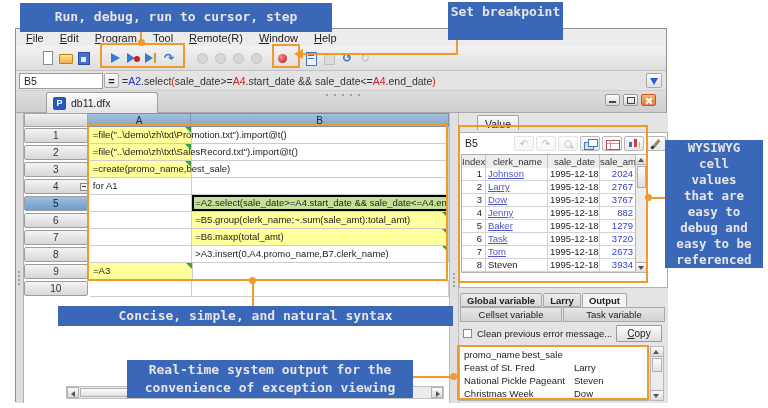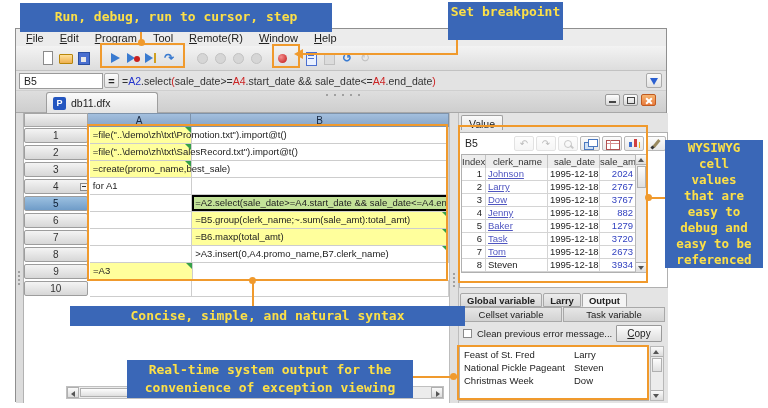--- a/index.html
+++ b/index.html
@@ -118,21 +118,21 @@
   .sbtn.right{right:0;}
   .tri-l::after{content:"";position:absolute;left:3px;top:3px;border-right:4px solid #555;border-top:3px solid transparent;border-bottom:3px solid transparent;}
   .tri-r::after{content:"";position:absolute;left:4px;top:3px;border-left:4px solid #555;border-top:3px solid transparent;border-bottom:3px solid transparent;}
   .hthumb{position:absolute;left:13px;top:1px;width:330px;height:9px;background:linear-gradient(#fdfdfd,#dfdfdf);border:1px solid #b0b0b0;box-sizing:border-box;}
   .vsplit{position:absolute;left:433px;top:84px;width:10px;height:290px;background:#e0e0e0;
       border-left:1px solid #bdbdbd;border-right:1px solid #bdbdbd;box-sizing:border-box;}
   .vsplit::after{content:"";position:absolute;left:3px;top:160px;width:2px;height:2px;border-radius:50%;background:#8d8d8d;
       box-shadow:0 4px 0 #8d8d8d,0 8px 0 #8d8d8d,0 12px 0 #8d8d8d;}
   
   .rightpanel{position:absolute;left:443px;top:84px;width:209px;height:290px;background:#e4e4e4;}
-  .valuetab{position:absolute;left:2px;top:2px;width:42px;height:15px;background:linear-gradient(#fafafa,#e6e6e6);
+  .valuetab{position:absolute;left:18px;top:2px;width:42px;height:15px;background:linear-gradient(#fafafa,#e6e6e6);
       border:1px solid #a0a0a0;border-bottom:none;border-radius:2px 2px 0 0;font-size:10.5px;text-align:center;
       line-height:17px;box-sizing:border-box;}
   .rp-content{position:absolute;left:0;top:19px;width:209px;height:156px;background:#fff;border:1px solid #b0b0b0;box-sizing:border-box;}
   .vtoolbar{position:absolute;left:2px;top:21px;width:205px;height:18px;display:flex;align-items:center;}
   .vcellref{font-size:10.5px;padding-left:4px;flex:1;}
   .vbtn{width:20px;height:15px;margin-left:2px;background:linear-gradient(#fcfcfc,#e8e8e8);border:1px solid #b8b8b8;
       border-radius:2px;position:relative;box-sizing:border-box;font-size:10px;text-align:center;line-height:13px;color:#555;}
   .vbtn.disabled{opacity:.4;}
   .k-vmag::before{content:"";position:absolute;left:5px;top:3px;width:6px;height:6px;border:1px solid #777;border-radius:50%;}
   .k-vmag::after{content:"";position:absolute;left:11px;top:9px;width:4px;height:1.5px;background:#777;transform:rotate(45deg);}
@@ -180,26 +180,26 @@
   .copybtn::first-letter{text-decoration:underline;}
   .outputbox{position:absolute;left:0;top:233px;width:190px;height:55px;background:#fff;border:1px solid #b0b0b0;
       box-sizing:border-box;padding:2px 0 0 4px;overflow:hidden;}
   .oline{display:flex;height:13px;font-size:9.5px;line-height:12px;white-space:nowrap;}
   .oc1{width:110px;overflow:hidden;}
   .oc1.oh{width:58px;}
   .outsb{position:absolute;left:191px;top:233px;width:14px;height:55px;background:#ececec;border:1px solid #b8b8b8;box-sizing:border-box;}
   .outsb .vsb-up,.outsb .vsb-dn{width:12px;}
   .outsb .vsb-thumb{top:11px;height:14px;width:10px;}
   
-  .callout{position:absolute;background:#3a67b7;color:#fde047;font-family:"DejaVu Sans Mono",monospace;
+  .callout{position:absolute;background:#3a67b7;color:#e5e5e5;font-family:"DejaVu Sans Mono",monospace;
       font-weight:bold;text-align:center;z-index:60;box-sizing:border-box;}
   .co1{left:20px;top:3px;width:312px;height:29px;font-size:13px;line-height:28px;}
   .co2{left:448px;top:2px;width:115px;height:38px;font-size:13px;line-height:18px;padding-top:1px;}
   .co3{left:665px;top:140px;width:98px;height:128px;font-size:12.5px;line-height:16px;padding:0 9px;}
-  .co4{left:70px;top:306px;width:395px;height:20px;font-size:13px;line-height:20px;}
+  .co4{left:58px;top:306px;width:395px;height:20px;font-size:13px;line-height:20px;}
   .co5{left:127px;top:360px;width:286px;height:38px;font-size:13px;line-height:18px;padding-top:1px;}
   .ann-rect{position:absolute;border:2px solid #f09a2d;z-index:50;pointer-events:none;box-sizing:border-box;}
   .r1{left:100px;top:43px;width:85px;height:25px;}
   .r2{left:272px;top:44px;width:28px;height:24px;}
   .r3{left:87px;top:124px;width:361px;height:157px;}
   .r4{left:458px;top:125px;width:190px;height:158px;}
   .r5{left:457px;top:345px;width:192px;height:55px;}
   .ann-line{position:absolute;background:#f09a2d;z-index:55;}
   .l1{left:140px;top:32px;width:2px;height:12px;}
   .l2{left:456px;top:40px;width:2px;height:15px;}
@@ -427,20 +427,24 @@
           <span class="btab2">Cellset variable</span>
           <span class="btab2">Task variable</span>
         </div>
       <div class="checkrow">
         <div class="checkbox"></div>
         <div class="checklabel">Clean previous error message...</div>
         <div class="copybtn">Copy</div>
       </div>
       <div class="outputbox" id="outputbox">
           <div class="oline">
+            <span class="oc1 oh">promo_name</span>
+            <span>best_sale</span>
+          </div>
+          <div class="oline">
             <span class="oc1">Feast of St. Fred</span>
             <span>Larry</span>
           </div>
           <div class="oline">
             <span class="oc1">National Pickle Pageant</span>
             <span>Steven</span>
           </div>
           <div class="oline">
             <span class="oc1">Christmas Week</span>
             <span>Dow</span>

